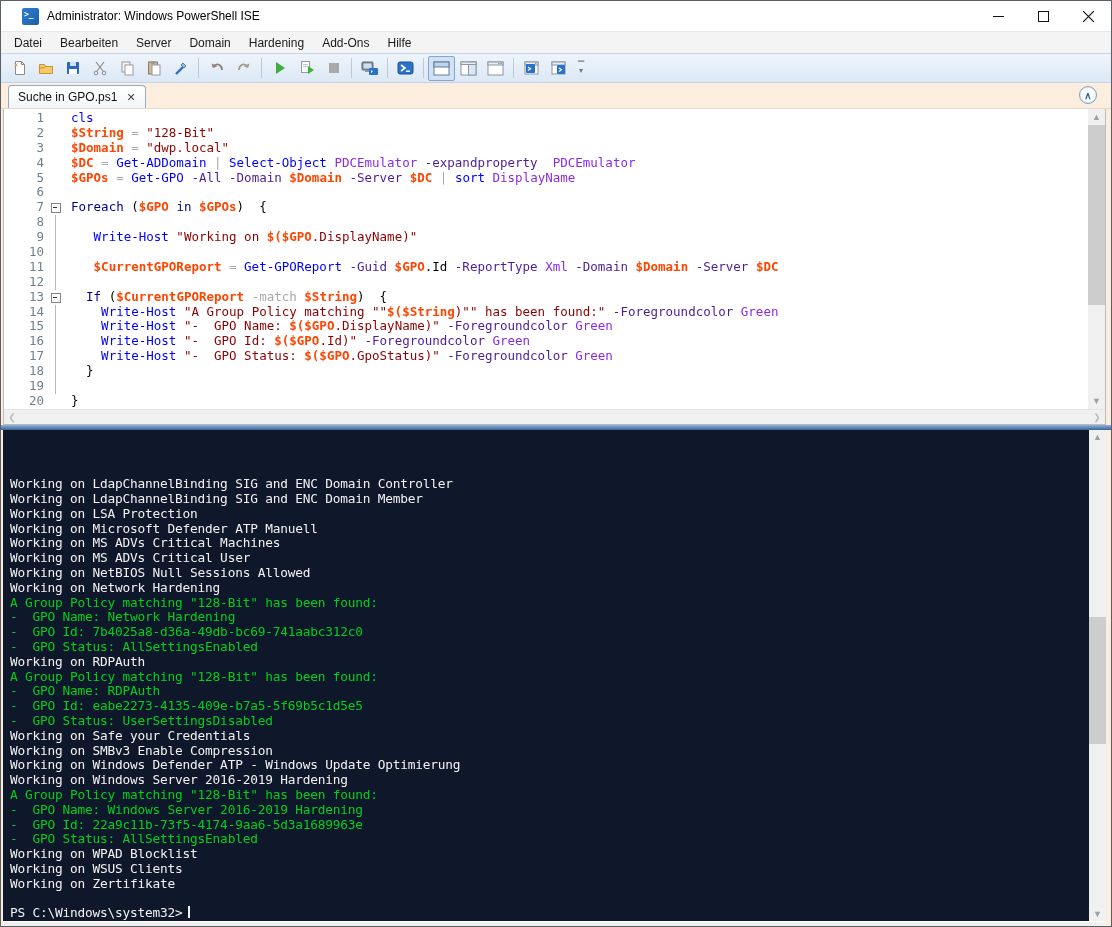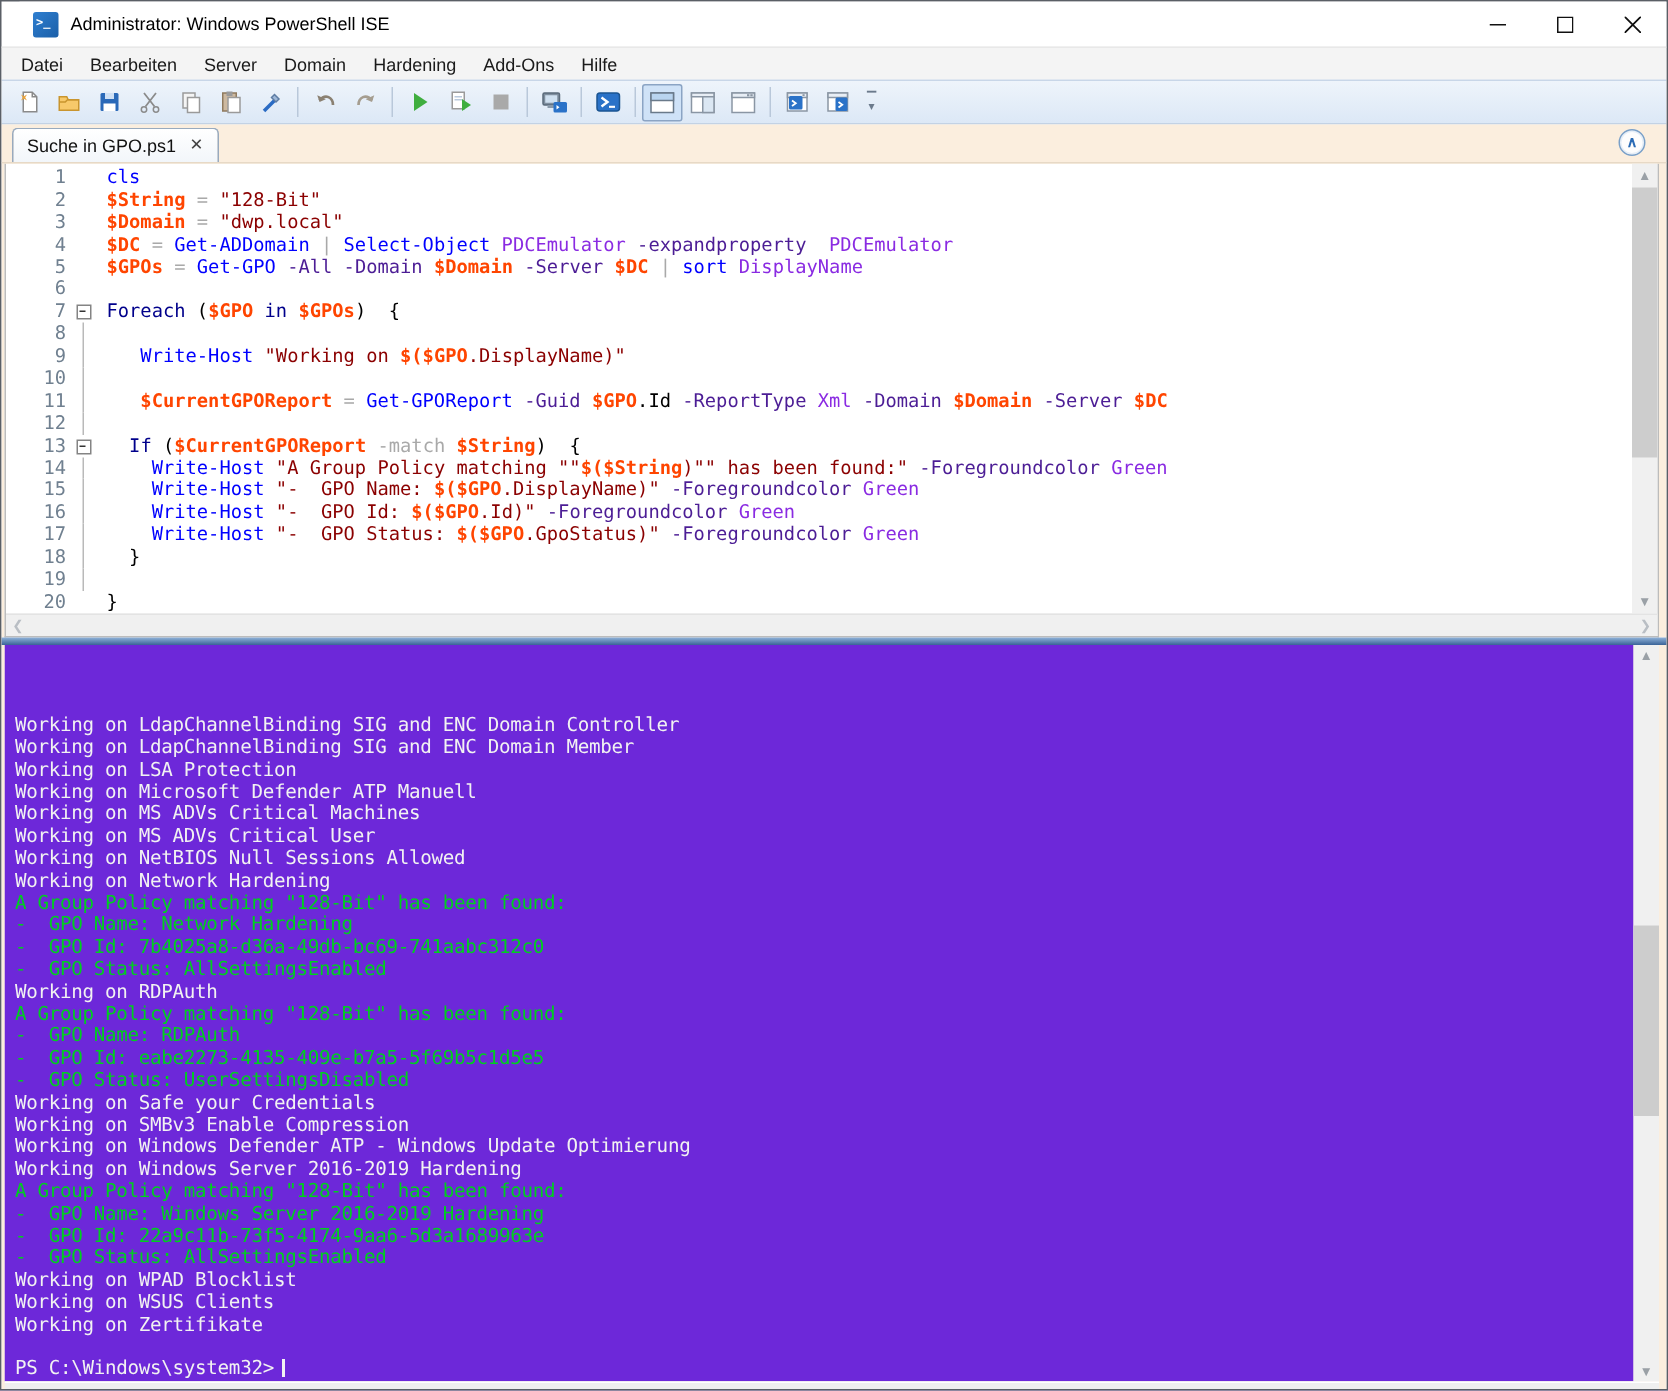--- a/index.html
+++ b/index.html
@@ -290,21 +290,21 @@
         <div class="hs-arrow hs-right">❯</div>
       </div>
     </div>
   </div>
 
   <div class="splitter"></div>
 
   <div class="console-wrap">
     <div class="console-frame">
       <div class="console-main">
-        <div class="console-output" style="background: #6d28d9;">
+        <div class="console-output" style="background: #0f172a;">
           
         <div class="cline white">Working on LdapChannelBinding SIG and ENC Domain Controller</div><div class="cline white">Working on LdapChannelBinding SIG and ENC Domain Member</div><div class="cline white">Working on LSA Protection</div><div class="cline white">Working on Microsoft Defender ATP Manuell</div><div class="cline white">Working on MS ADVs Critical Machines</div><div class="cline white">Working on MS ADVs Critical User</div><div class="cline white">Working on NetBIOS Null Sessions Allowed</div><div class="cline white">Working on Network Hardening</div><div class="cline green">A Group Policy matching "128-Bit" has been found:</div><div class="cline green">-  GPO Name: Network Hardening</div><div class="cline green">-  GPO Id: 7b4025a8-d36a-49db-bc69-741aabc312c0</div><div class="cline green">-  GPO Status: AllSettingsEnabled</div><div class="cline white">Working on RDPAuth</div><div class="cline green">A Group Policy matching "128-Bit" has been found:</div><div class="cline green">-  GPO Name: RDPAuth</div><div class="cline green">-  GPO Id: eabe2273-4135-409e-b7a5-5f69b5c1d5e5</div><div class="cline green">-  GPO Status: UserSettingsDisabled</div><div class="cline white">Working on Safe your Credentials</div><div class="cline white">Working on SMBv3 Enable Compression</div><div class="cline white">Working on Windows Defender ATP - Windows Update Optimierung</div><div class="cline white">Working on Windows Server 2016-2019 Hardening</div><div class="cline green">A Group Policy matching "128-Bit" has been found:</div><div class="cline green">-  GPO Name: Windows Server 2016-2019 Hardening</div><div class="cline green">-  GPO Id: 22a9c11b-73f5-4174-9aa6-5d3a1689963e</div><div class="cline green">-  GPO Status: AllSettingsEnabled</div><div class="cline white">Working on WPAD Blocklist</div><div class="cline white">Working on WSUS Clients</div><div class="cline white">Working on Zertifikate</div><div class="cline white">&nbsp;</div><div class="prompt-line"><span>PS C:\Windows\system32&gt;</span><span class="cursor"></span></div></div>
         <div class="console-vscroll">
           <div class="vs-arrow vs-up">▲</div>
           <div class="vs-thumb" style="top:38%; height:26%;"></div>
           <div class="vs-arrow vs-down">▼</div>
         </div>
       </div>
       <div class="console-hscroll">
         <div class="hs-arrow hs-left">❮</div>

